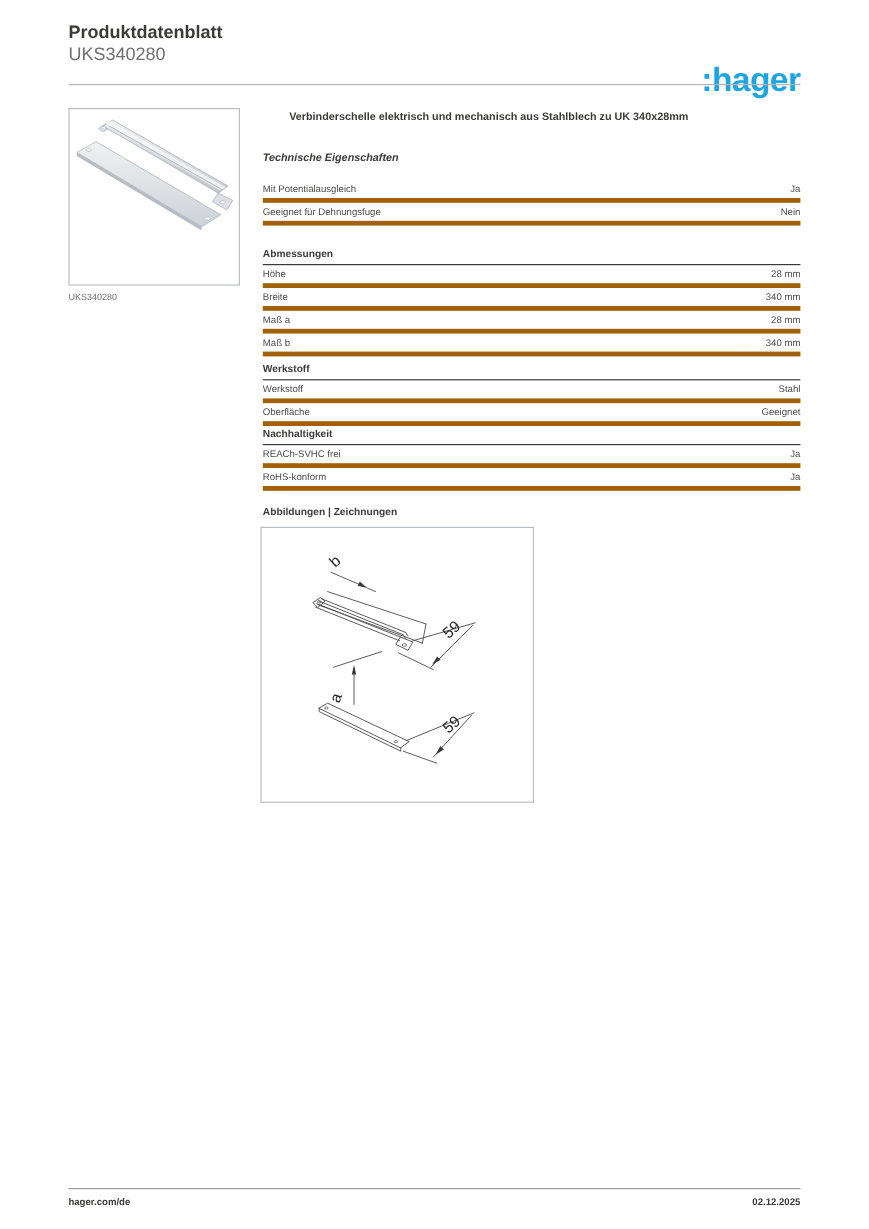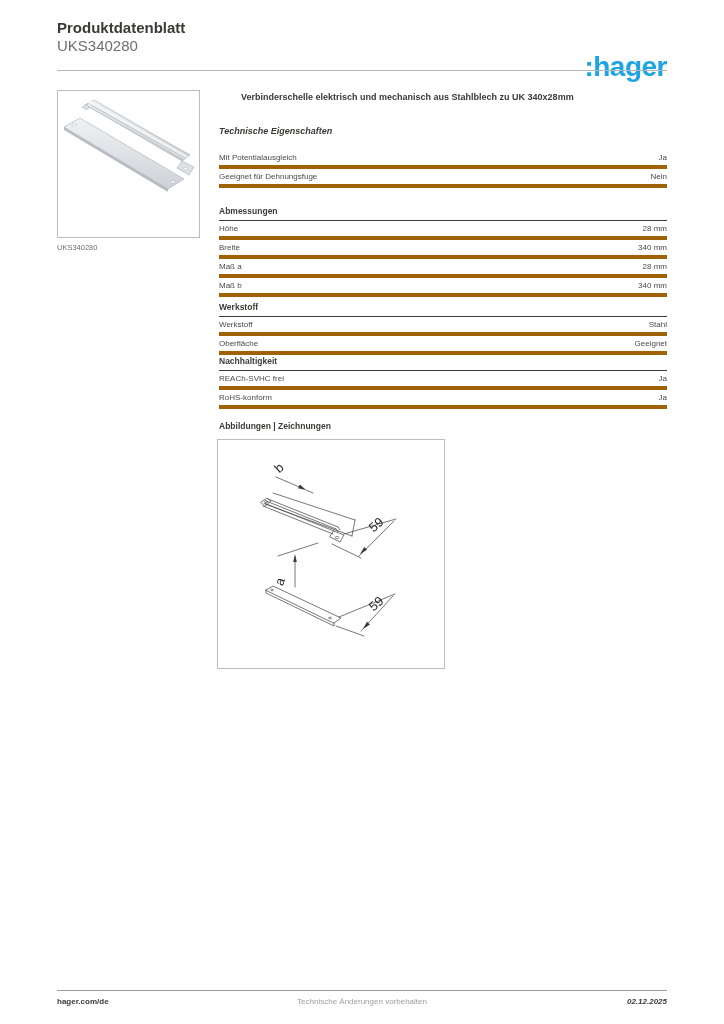--- a/index.html
+++ b/index.html
@@ -23,21 +23,21 @@
   .sec-title{font-size:8.5px;font-weight:bold;padding-bottom:4px;border-bottom:1px solid #3a3a39;}
   .spec-row{display:flex;justify-content:space-between;align-items:flex-end;
     font-size:8px;color:#4a4a49;padding:3px 0 3px;border-bottom:4px solid #a16207;}
   .spec-row .rv{text-align:right;white-space:nowrap;}
   .draw-head{left:219px;top:421px;font-size:8.5px;font-weight:bold;}
   .draw-box{left:217px;top:439px;width:226px;height:228px;border:1px solid #bcbfc2;background:#fff;}
   
   .footer-rule{left:57px;top:990px;width:610px;height:1px;background:#9d9d9c;}
   .footer-left{left:57px;top:997px;font-size:8px;font-weight:bold;}
   .footer-center{left:0;top:997px;width:724px;text-align:center;font-size:8px;color:#9d9d9c;}
-  .footer-right{right:57px;top:997px;font-size:8px;font-weight:bold;font-style:italic;}
+  .footer-right{right:57px;top:997px;font-size:8px;font-weight:bold;}
   svg{display:block;}
   .sk{stroke:#4a4a49;stroke-width:0.75;fill:none;stroke-linecap:round;}
   .skf{fill:#3a3a39;stroke:none;}
   .dimtxt{font-family:"Liberation Sans",sans-serif;font-size:13px;fill:#262626;}
 </style>
 </head>
 <body>
 
 <div id="page">
 
@@ -175,17 +175,16 @@
 
       <line class="sk" x1="121" y1="177" x2="177" y2="154"></line>
       <line class="sk" x1="118" y1="186" x2="146" y2="196"></line>
       <line class="sk" x1="175" y1="156" x2="143" y2="191"></line>
       <polygon class="skf" points="145,189 148.9,181.7 151.9,184.5"></polygon>
       <text class="dimtxt" x="161" y="167" text-anchor="middle" transform="rotate(-40 161 167)">59</text>
     </svg>
   </div>
 
   <div class="abs footer-rule"></div>
-  <div class="abs footer-center">Technische Änderungen vorbehalten</div>
   <div class="abs footer-left">hager.com/de</div>
   <div class="abs footer-right">02.12.2025</div>
 
 </div>
 
 </body></html>

